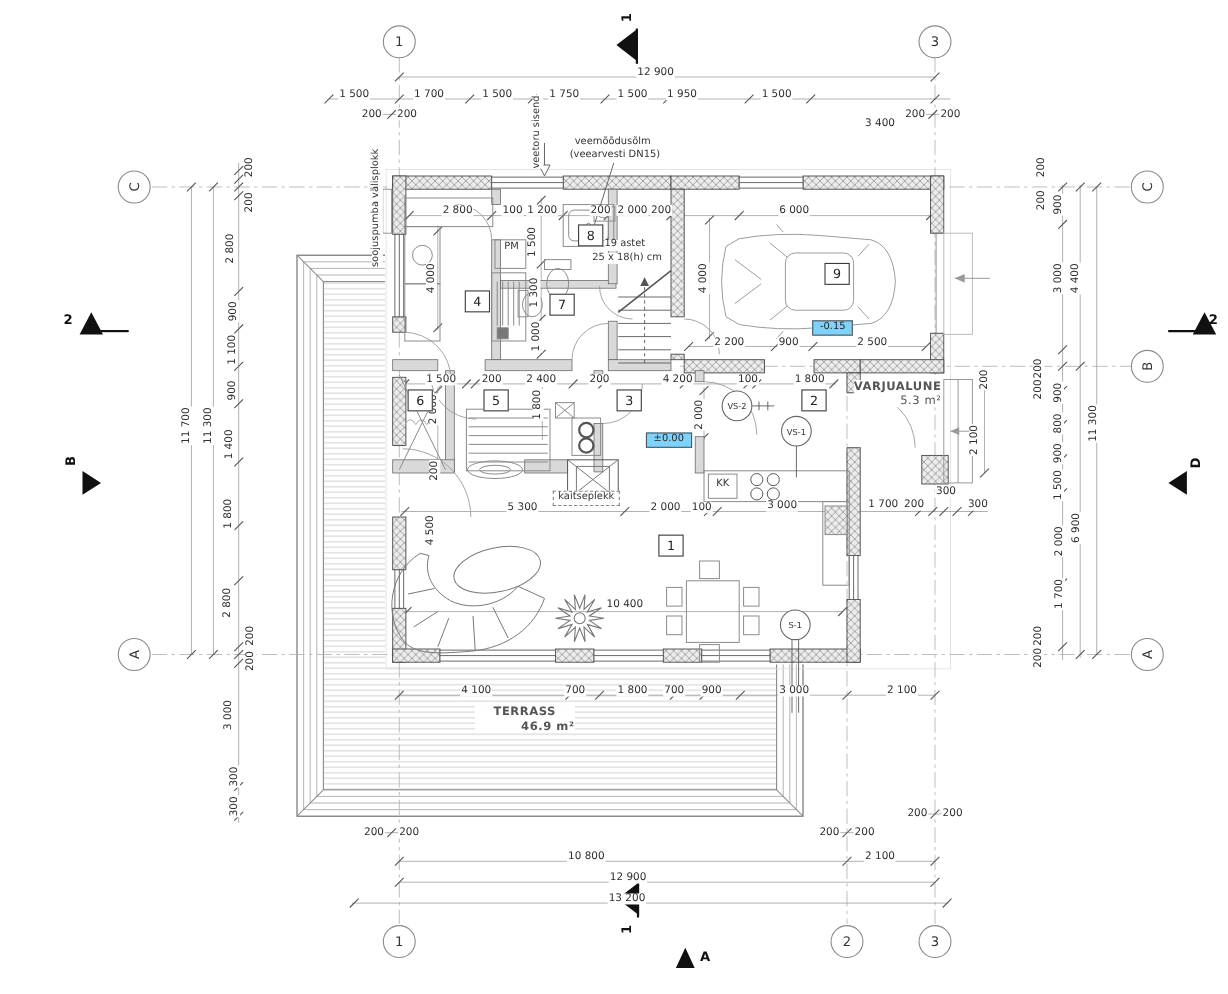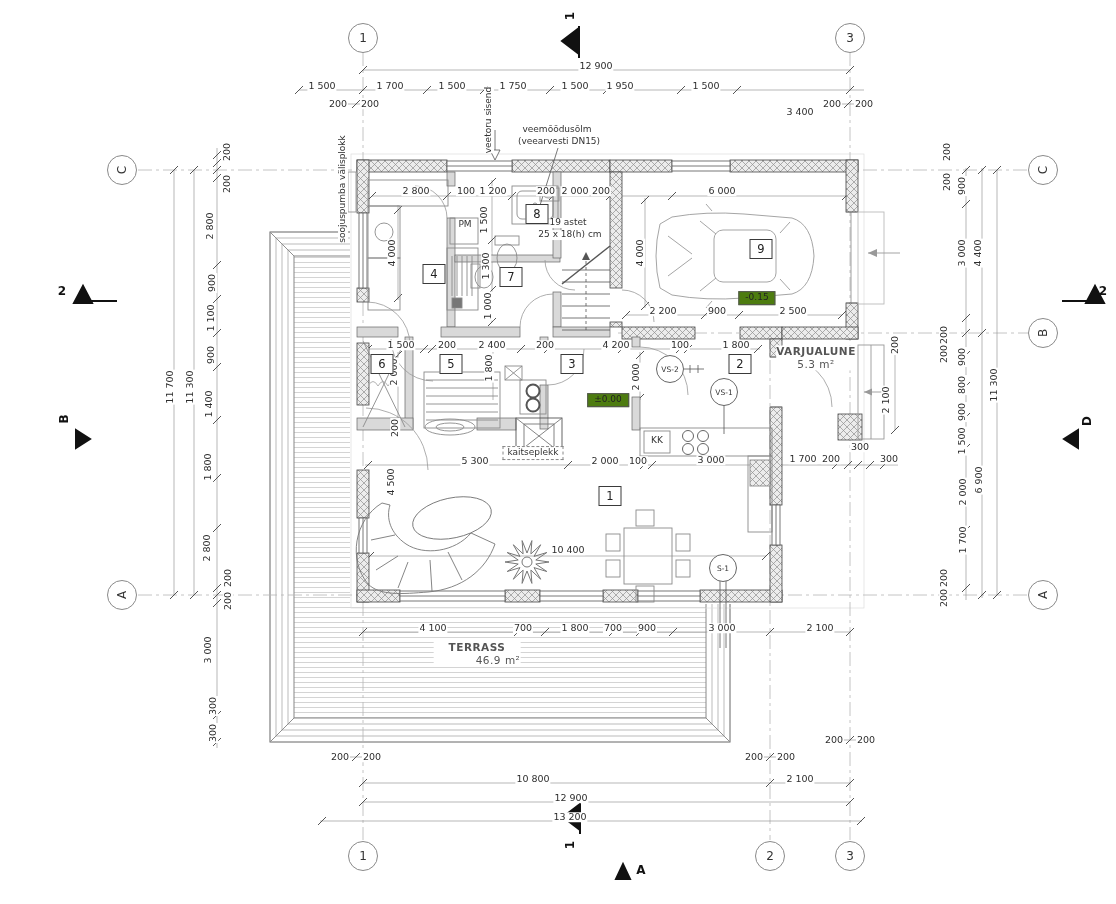--- a/index.html
+++ b/index.html
@@ -11,21 +11,21 @@
   .rot{transform:translate(-50%,-50%) rotate(-90deg);}
   .bubble{position:absolute;width:28px;height:28px;border:1px solid #8a8a8a;border-radius:50%;
           background:#fff;display:flex;align-items:center;justify-content:center;
           font-size:12px;color:#333;transform:translate(-50%,-50%);}
   .roomno{position:absolute;min-width:17px;height:18px;border:1.2px solid #3a3a3a;background:#fff;
           display:flex;align-items:center;justify-content:center;font-size:11.5px;color:#222;
           transform:translate(-50%,-50%);padding:0 2px;}
   .ref{position:absolute;width:26px;height:26px;border:1px solid #666;border-radius:50%;background:#fff;
        display:flex;align-items:center;justify-content:center;font-size:7.5px;color:#333;
        transform:translate(-50%,-50%);}
-  .lvl{position:absolute;border:1px solid #555;background:#4d7c0f;font-size:9px;color:#222;
+  .lvl{position:absolute;border:1px solid #555;background:#7dd3fc;font-size:9px;color:#222;
        padding:0 6px;line-height:1.3;transform:translate(-50%,-50%);}
   .note{font-size:9px;color:#333;background:#fff;line-height:1.1;}
   .boxed{border:1px dashed #888;padding:1px 4px;}
   .area-t{font-size:10.5px;font-weight:bold;color:#555;letter-spacing:.5px;background:#fff;line-height:1.2;text-align:center;}
   .sec{font-size:12px;color:#111;font-weight:bold;background:transparent;}
 </style>
 </head>
 <body>
 
 <div id="sheet">
@@ -593,27 +593,27 @@
       <div class="roomno" style="left: 451px; top: 364px;">5</div>
       <div class="roomno" style="left: 382px; top: 364px;">6</div>
       <div class="roomno" style="left: 511px; top: 277px;">7</div>
       <div class="roomno" style="left: 537px; top: 214px;">8</div>
       <div class="roomno" style="left: 761px; top: 249px;">9</div>
       <div class="ref" style="left: 670px; top: 369px;">VS-2</div>
       <div class="ref" style="left: 724px; top: 392px;">VS-1</div>
       <div class="ref" style="left: 723px; top: 568px;">S-1</div>
       <div class="lvl" style="left: 608px; top: 400px;">±0.00</div>
       <div class="lvl" style="left: 757px; top: 298px;">-0.15</div>
-      <div class="lbl area-t" style="left: 816px; top: 358px;">
+      <div class="lbl area-t" style="left: 816px; top: 358px; text-align: right;">
         <div>VARJUALUNE</div>
         <div style="font-weight: normal;">5.3 m²</div>
       </div>
       <div class="lbl area-t" style="left: 477px; top: 654px;">
         <div>TERRASS</div>
-        <div style="font-weight: normal; margin-left: 42px;">46.9 m²</div>
+        <div style="font-weight: bold; margin-left: 42px;">46.9 m²</div>
       </div>
       <div class="lbl note rot" style="left: 489px; top: 120px;">veetoru sisend</div>
       <div class="lbl note" style="left: 557px; top: 130px;">veemõõdusõlm</div>
       <div class="lbl note" style="left: 559px; top: 142px;">(veearvesti DN15)</div>
       <div class="lbl note rot" style="left: 343px; top: 189px;">soojuspumba välisplokk</div>
       <div class="lbl note" style="left: 568px; top: 223px;">19 astet</div>
       <div class="lbl note" style="left: 570px; top: 235px;">25 x 18(h) cm</div>
       <div class="lbl note boxed" style="left: 533px; top: 453px;">kaitseplekk</div>
       <div class="lbl note" style="left: 465px; top: 225px;">PM</div>
       <div class="lbl note" style="left: 657px; top: 441px;">KK</div>

